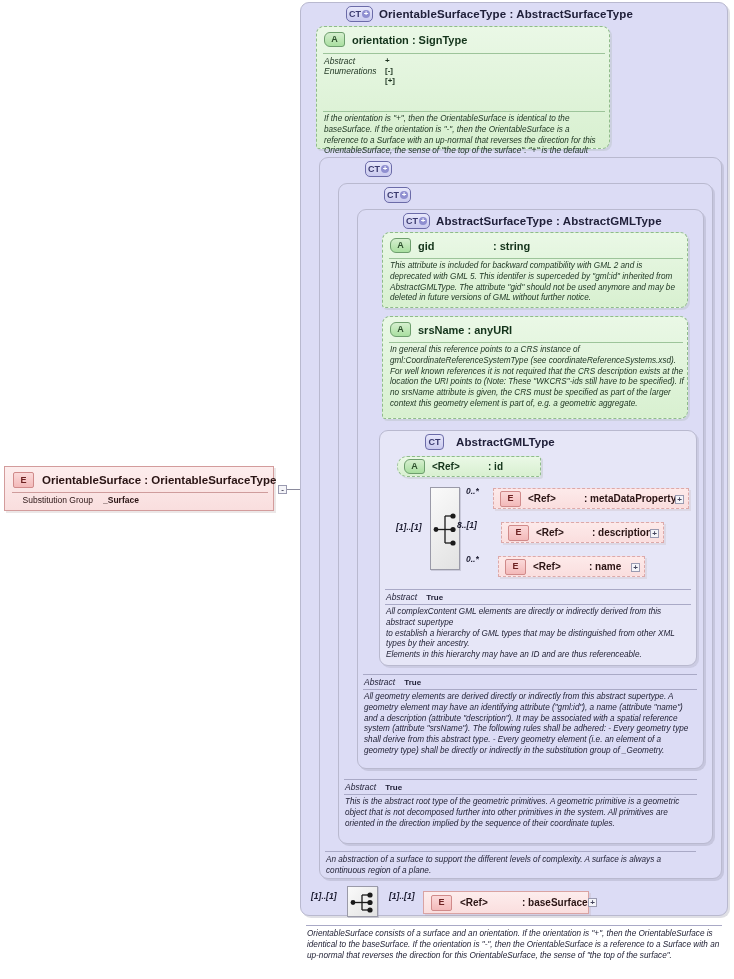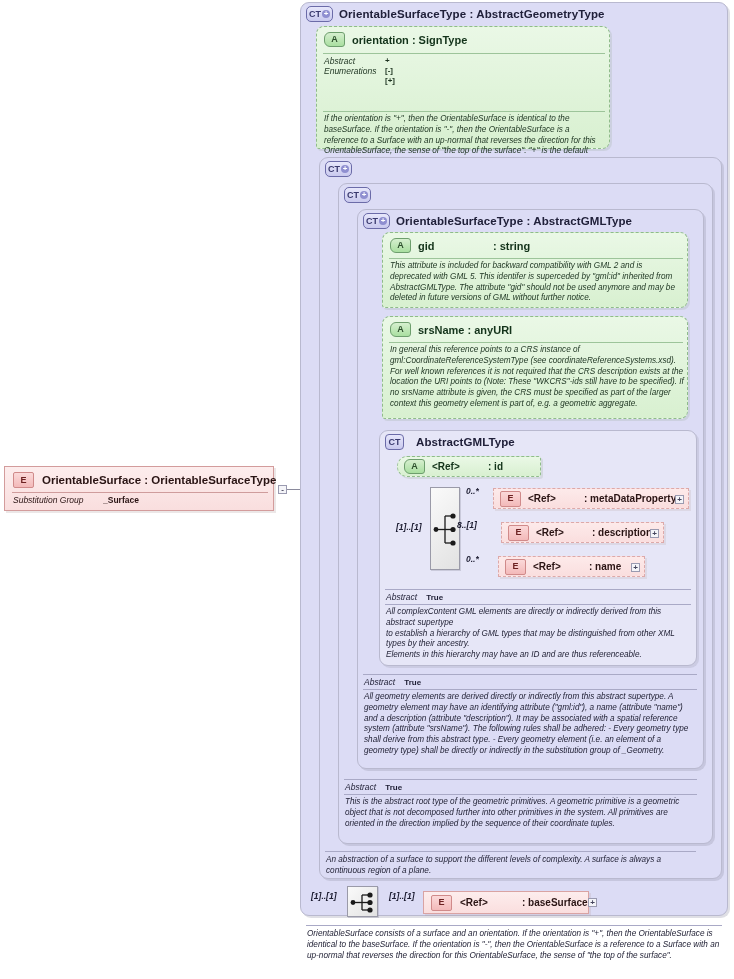--- a/index.html
+++ b/index.html
@@ -50,21 +50,21 @@
     width:19px;height:13px;border:1px solid #6d9e6d;border-radius:6px 3px 3px 6px;
     background:linear-gradient(#d6efcf,#a9dfa0);color:#2d4f2d;font-size:9px;
   }
   .b-e{
     width:19px;height:14px;border:1px solid #d08a8a;border-radius:2px;
     background:linear-gradient(#fbd9d9,#f3b9b9);color:#6d2222;font-size:9px;
   }
 
   .ct-title{
     font-size:11.5px;font-weight:bold;color:#20203a;
-    white-space:nowrap;letter-spacing:.1px;
+    white-space:nowrap;letter-spacing:.1px;margin-left:40px;
   }
   .ct-title .badge{margin-right:6px;}
 
   
   .attr-box{
     background:linear-gradient(#eaf8e6,#d8f0d0);
     border:1px dashed #8fbb8a;
     box-shadow:2px 2px 0 rgba(150,170,150,.22);
   }
   .attr-head{
@@ -125,21 +125,21 @@
 
   
   .root-el{
     background:linear-gradient(#fdeded,#f9dede);
     border:1px solid #d39c9c;
     box-shadow:2px 2px 0 rgba(180,160,160,.25);
   }
   .root-title{font-size:11.5px;font-weight:bold;color:#2a1414;white-space:nowrap;}
   .root-sep{height:1px;background:#cf9c9c;}
   .root-sub{font-size:8.5px;color:#2a1414;}
-  .root-sub .k{font-style:italic;}
+  .root-sub .k{text-align:right;}
   .root-sub .v{font-weight:bold;font-size:8.5px;margin-left:10px;}
 </style>
 </head>
 <body>
 
 <div class="abs ln lnh" style="left:283px;top:489px;width:18px;height:1px;"></div>
 
 <div class="abs ln lnv" style="left:301px;top:112px;width:1px;height:790px;"></div>
 <div class="abs ln lnh" style="left:301px;top:112px;width:15px;height:1px;"></div>
 <div class="abs ln lnh" style="left:301px;top:489px;width:19px;height:1px;"></div>
@@ -165,21 +165,21 @@
 
 <div class="abs ln lnh" style="left:379px;top:902px;width:44px;height:1px;"></div>
 
 <div class="abs ct-box" style="left:300px;top:2px;width:428px;height:914px;"></div>
 
 <div class="abs ct-title" style="left:306px;top:6px;display:flex;align-items:center;">
   <span class="badge b-ct">
     <span>CT</span>
       <span class="plus">+</span>
   </span>
-  <span>OrientableSurfaceType : AbstractGeometryType</span>
+  <span>OrientableSurfaceType : AbstractSurfaceType</span>
 </div>
 
 <div class="abs attr-box" style="left:316px;top:26px;width:294px;height:123px;border-radius:8px 8px 8px 3px;">
   <div class="abs attr-head" style="left:7px;top:5px;">
     <span class="badge b-a">A</span>
     <span>orientation : SignType</span>
   </div>
   <div class="abs attr-sep" style="left:6px;top:26px;width:282px;"></div>
 
   <div class="abs prop-tbl" style="left:7px;top:29px;width:280px;">
@@ -219,21 +219,21 @@
   </span>
 </div>
 
 <div class="abs ct-box" style="left:357px;top:209px;width:347px;height:560px;"></div>
 
 <div class="abs ct-title" style="left:363px;top:213px;display:flex;align-items:center;">
   <span class="badge b-ct">
     <span>CT</span>
       <span class="plus">+</span>
   </span>
-  <span>OrientableSurfaceType : AbstractGMLType</span>
+  <span>AbstractSurfaceType : AbstractGMLType</span>
 </div>
 
 <div class="abs attr-box" style="left:382px;top:232px;width:306px;height:76px;border-radius:8px 8px 8px 3px;">
   <div class="abs attr-head" style="left:7px;top:5px;">
     <span class="badge b-a">A</span>
     <span style="display:inline-block;width:68px;">gid</span>
     <span>: string</span>
   </div>
   <div class="abs attr-sep" style="left:6px;top:25px;width:294px;"></div>
   <div class="abs anno anno-green" style="left:7px;top:28px;width:294px;">This attribute is included for backward compatibility with GML 2 and is deprecated with GML 5. This identifer is superceded by "gml:id" inherited from AbstractGMLType. The attribute "gid" should not be used anymore and may be deleted in future versions of GML without further notice.</div>

